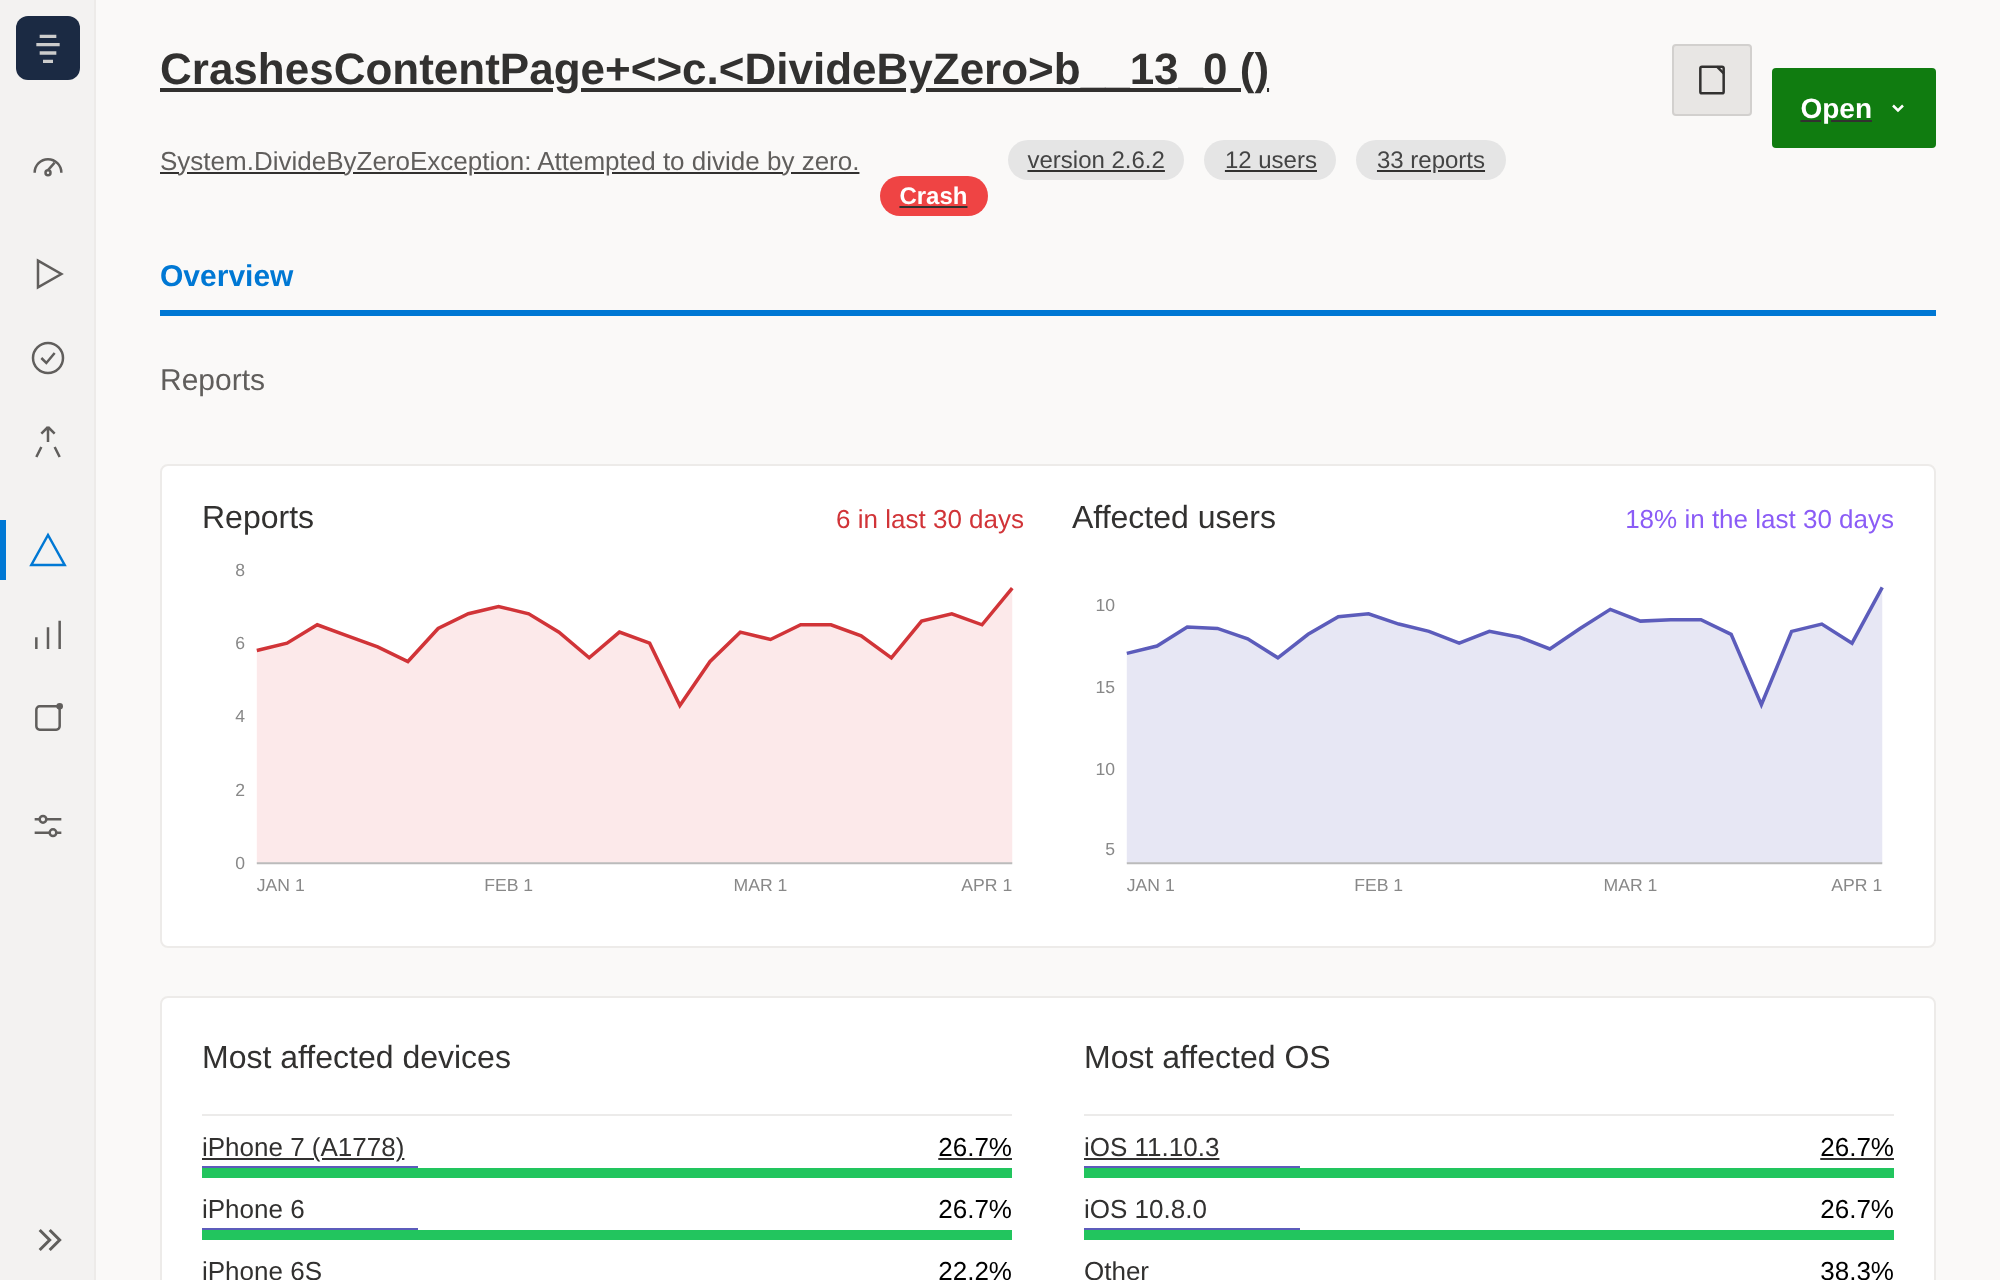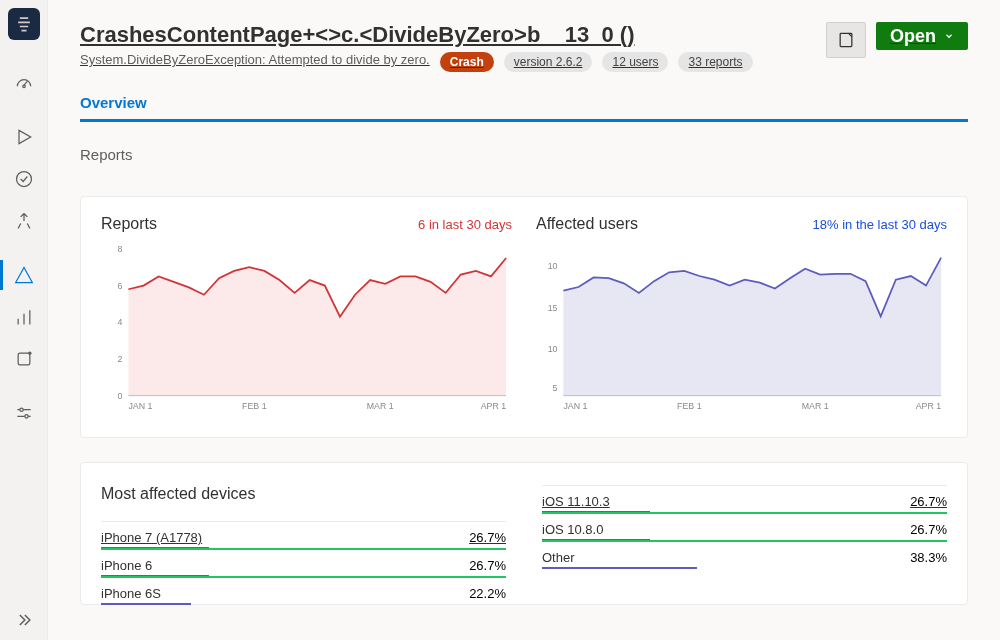--- a/index.html
+++ b/index.html
@@ -15,50 +15,50 @@
   .sidebar .nav-item.active { color: #0078d4; }
   .sidebar .nav-item.active::before { content: ""; position: absolute; left: 0; top: 6px; bottom: 6px; width: 3px; background: #0078d4; }
   .sidebar .bottom { position: absolute; bottom: 10px; left: 0; width: 100%; display: flex; justify-content: center; color: #605e5c; cursor: pointer; }
   .ico { width: 20px; height: 20px; }
 
   
   .main { flex: 1; padding: 22px 32px 0 32px; overflow: hidden; background: #faf9f8; }
 
   .header-row { display: flex; justify-content: space-between; align-items: flex-start; text-decoration: underline; }
   .title { font-size: 22px; font-weight: 600; letter-spacing: 0; }
-  .subtitle-row { margin-top: 4px; display: flex; align-items: flex-start; gap: 10px; flex-wrap: wrap; }
+  .subtitle-row { margin-top: 4px; display: flex; align-items: center; gap: 10px; flex-wrap: wrap; }
   .subtitle { color: #605e5c; font-size: 13px; }
   .pill { font-size: 12px; padding: 3px 10px; border-radius: 11px; background: #e5e5e5; color: #444; }
-  .pill.crash { background: #c2410c; color: #fff; font-weight: 600; }
+  .pill.crash { background: #ef4444; color: #fff; font-weight: 600; margin-top: 36px; }
   .header-actions { display: flex; gap: 10px; }
   .btn-ghost { width: 40px; height: 36px; background: #e8e6e4; border: 1px solid #d2d0ce; border-radius: 2px; display: flex; align-items: center; justify-content: center; cursor: pointer; color: #323130; }
-  .btn-open { height: 28px; background: #107c10; color: #fff; border: none; border-radius: 2px; padding: 0 14px; font-size: 18px; font-weight: 600; display: flex; align-items: center; gap: 8px; cursor: pointer; }
+  .btn-open { height: 40px; background: #107c10; color: #fff; border: none; border-radius: 2px; padding: 0 14px; font-size: 14px; font-weight: 600; display: flex; align-items: center; gap: 8px; cursor: pointer; margin-top: 12px; }
   .chev { width: 10px; height: 10px; }
 
   .tabs { margin-top: 22px; border-bottom: 1px solid transparent; display: flex; gap: 24px; flex-direction: column; }
   .tab { font-size: 15px; padding-bottom: 8px; cursor: pointer; color: #605e5c; font-weight: 400; }
   .tab.active { color: #0078d4; font-weight: 600; border-bottom: 3px solid #0078d4; }
 
   
   .cards-row { margin-top: 24px; background: #fff; border: 1px solid #edebe9; border-radius: 4px; display: flex; padding: 18px 20px; gap: 24px; }
   .chart-card { flex: 1; min-width: 0; }
   .chart-head { display: flex; justify-content: space-between; align-items: baseline; margin-bottom: 10px; }
   .chart-title { font-size: 16px; font-weight: 400; color: #323130; }
   .chart-note { font-size: 13px; }
   .chart-note.red { color: #d13438; }
-  .chart-note.purple { color: #1d4ed8; text-align: right; }
+  .chart-note.purple { color: #8b5cf6; text-align: right; }
   svg.chart { width: 100%; height: auto; display: block; }
   .tick-text { font-size: 9px; fill: #888; font-family: inherit; }
   .axis-line { stroke: #bbb; stroke-width: 1; }
 
   
   .card2 { margin-top: 24px; background: #fff; border: 1px solid #edebe9; border-radius: 4px; display: flex; padding: 22px 20px 0 20px; gap: 36px; }
   .list-col { flex: 1; }
   .list-title { font-size: 16px; margin-bottom: 18px; }
-  .list-row { display: flex; justify-content: space-between; font-size: 13px; padding: 8px 0 3px 0; border-top: 2px solid #22c55e; position: relative; }
+  .list-row { display: flex; justify-content: space-between; font-size: 13px; padding: 8px 0 3px 0; border-top: 5px solid #22c55e; position: relative; }
   .list-row:first-of-type { border-top: 1px solid #ecebea; text-decoration: underline; }
   .list-row .bar { position: absolute; left: 0; bottom: -1px; height: 2px; background: #5c5cbb; }
   .list-row .label { color: #323130; }
   .list-row .val { color: #000000; }
 </style>
 </head>
 <body>
 
 <div class="sidebar">
   <div class="logo">
@@ -212,20 +212,21 @@
             <div class="bar" style="width: 26.7%;"></div>
           </div>
           <div class="list-row">
             <span class="label">iPhone 6S</span>
             <span class="val">22.2%</span>
             <div class="bar" style="width: 22.2%;"></div>
           </div>
         </div>
     </div>
     <div class="list-col">
+      <div class="list-title">Most affected OS</div>
       <div id="os-list">
           <div class="list-row">
             <span class="label">iOS 11.10.3</span>
             <span class="val">26.7%</span>
             <div class="bar" style="width: 26.7%;"></div>
           </div>
           <div class="list-row">
             <span class="label">iOS 10.8.0</span>
             <span class="val">26.7%</span>
             <div class="bar" style="width: 26.7%;"></div>

